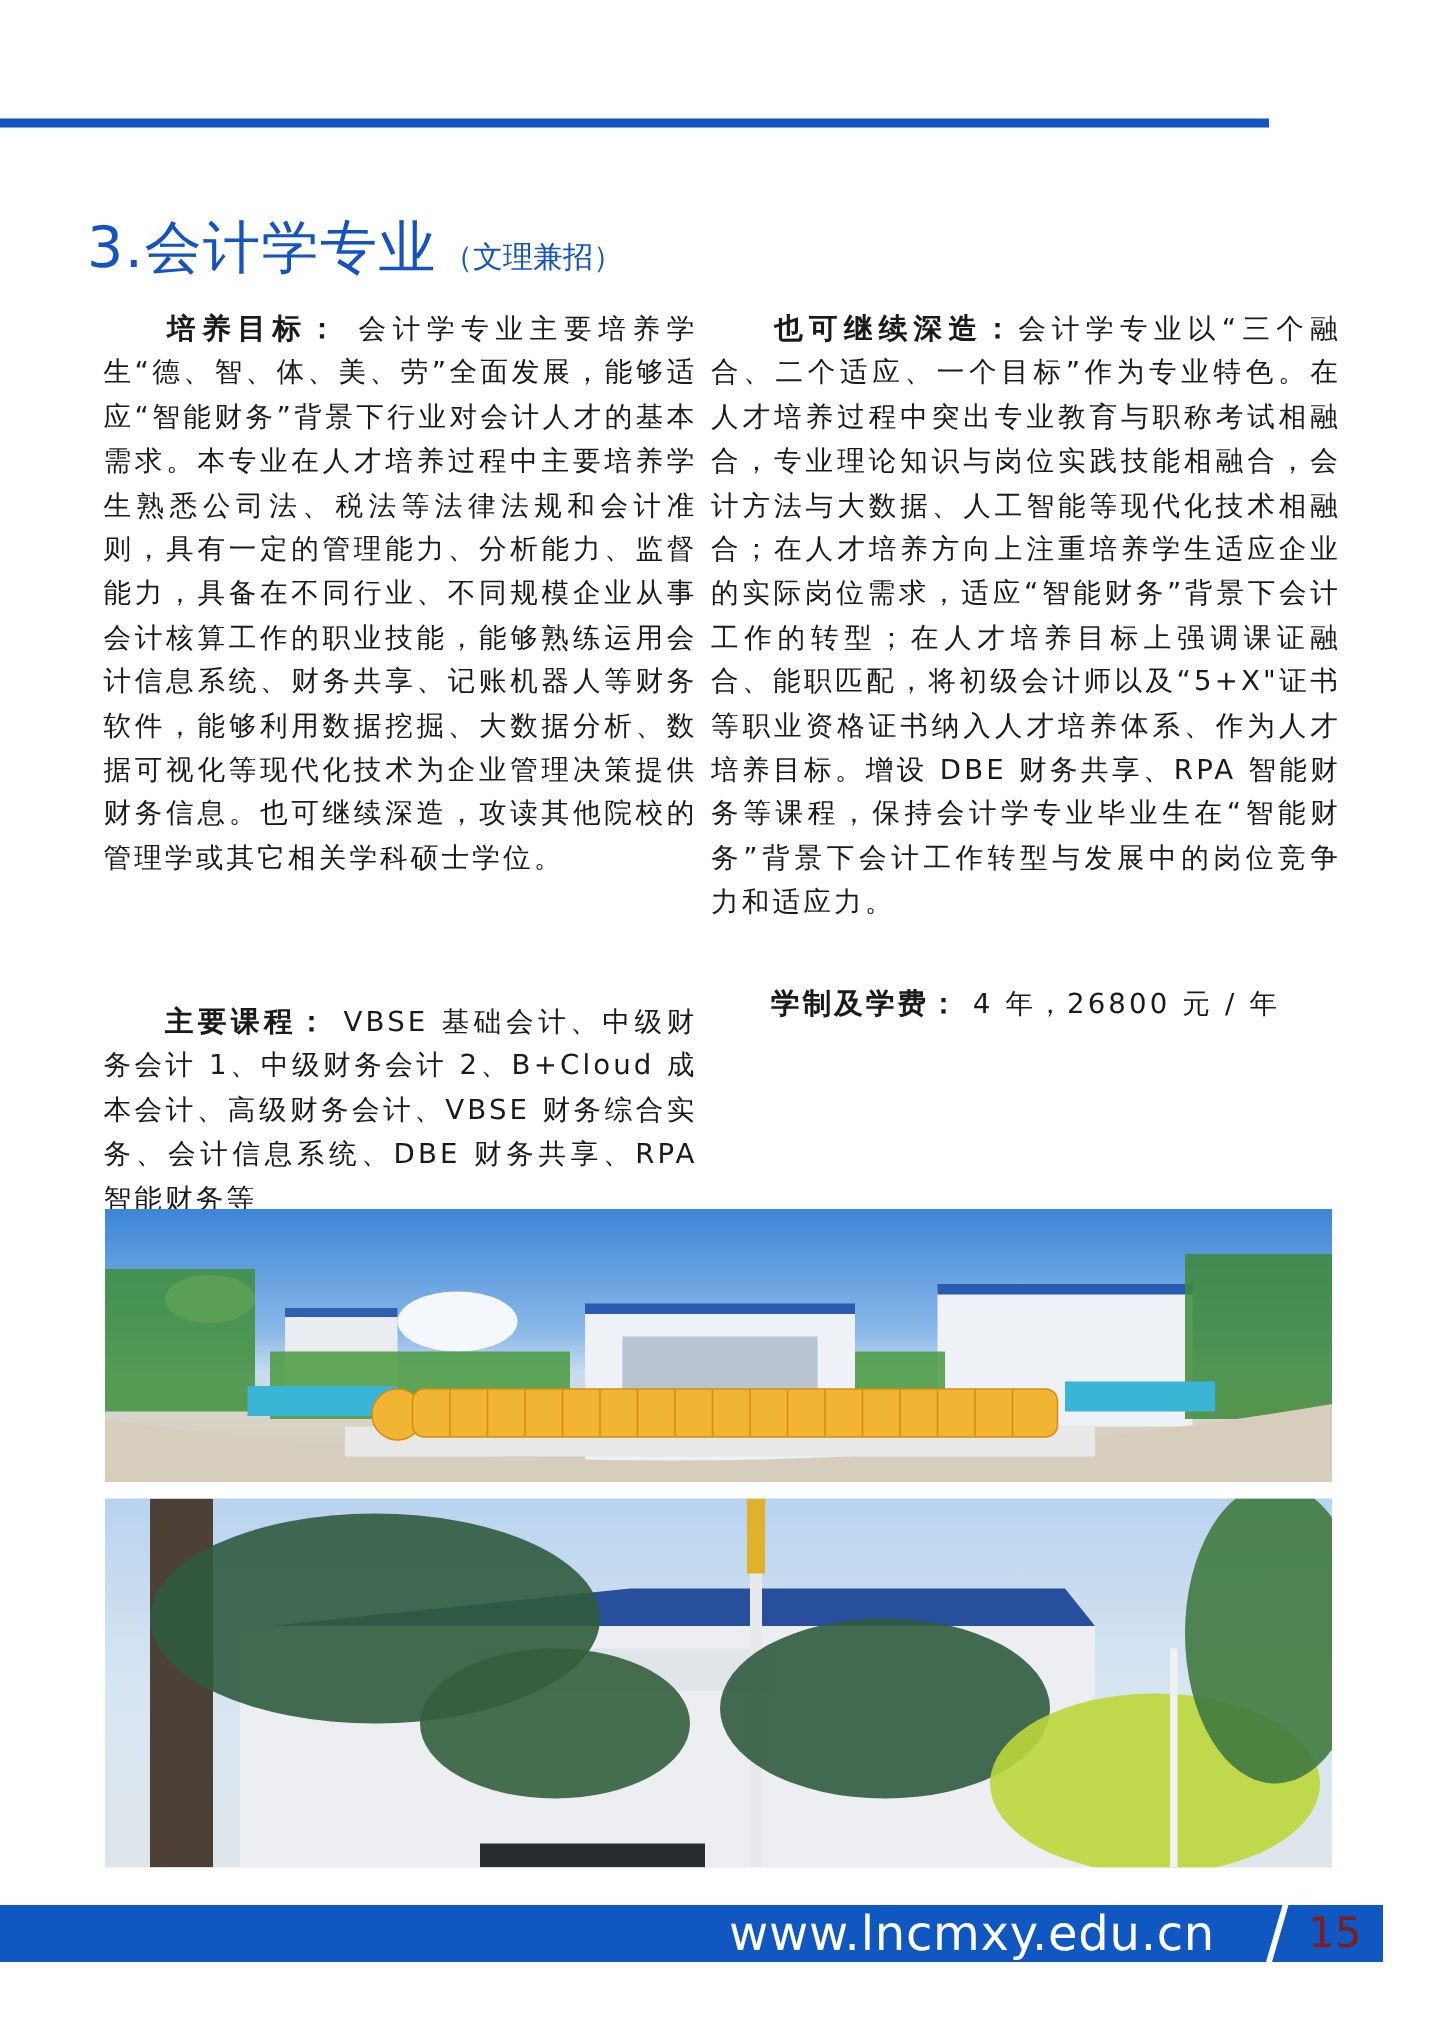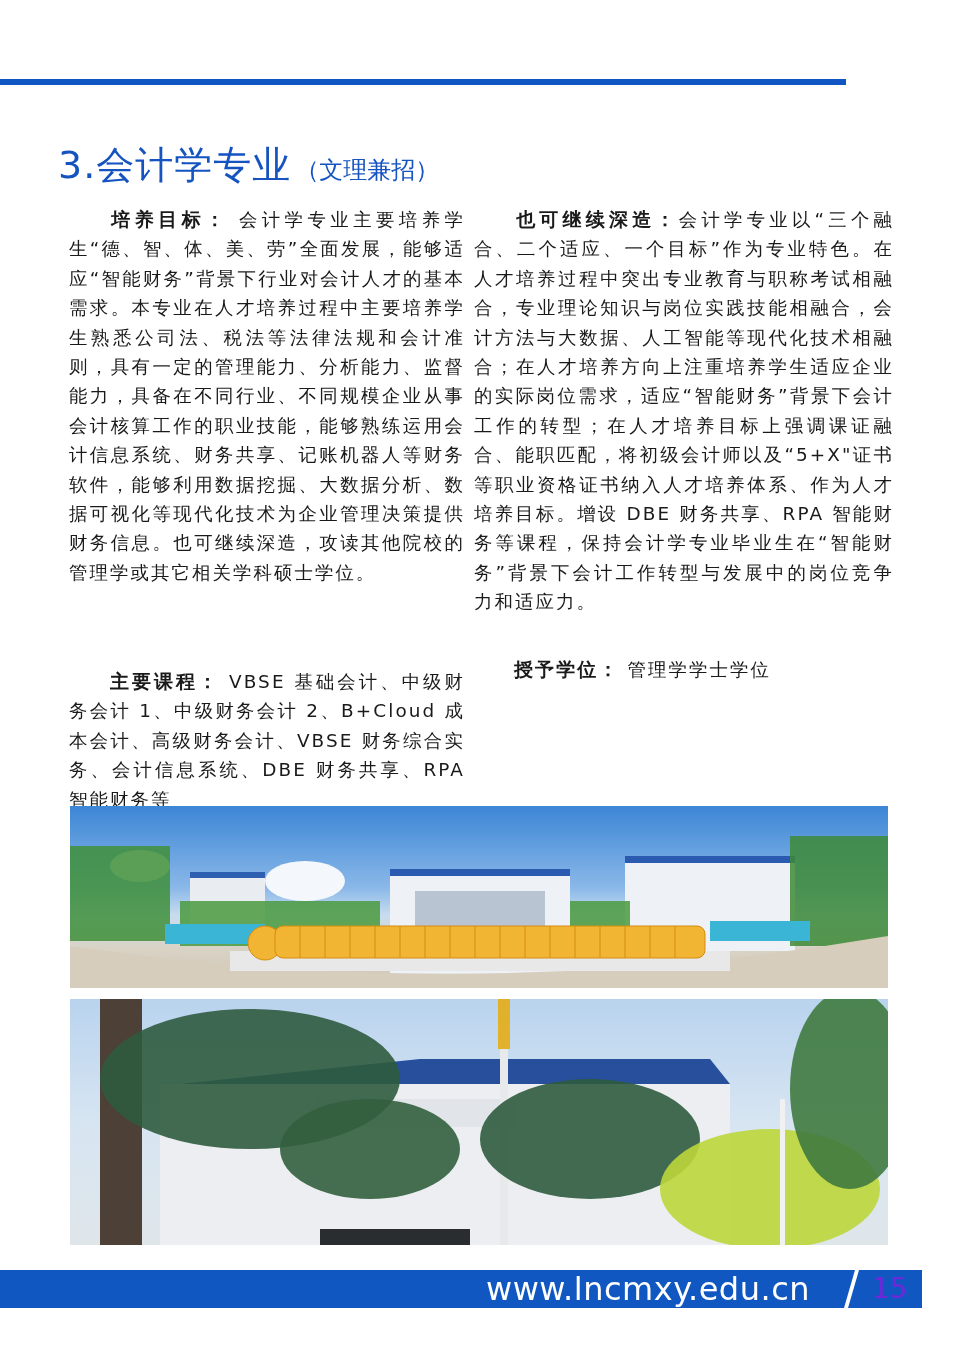--- a/index.html
+++ b/index.html
@@ -1,37 +1,37 @@
 <!DOCTYPE html>
 <html><head>
 <meta charset="utf-8">
 <style>
   html, body { margin:0; padding:0; }
   body { width:960px; height:1358px; background:#ffffff; position:relative; overflow:hidden;
          font-family:"DejaVu Sans", "Liberation Sans", sans-serif; color:#1a1a1a; }
   .top-rule { position:absolute; left:0; top:79px; width:846px; height:6px; background:#0f56c2; }
   .title { position:absolute; left:58px; top:140px; color:#1554c0; white-space:nowrap; }
   .title .main { font-size:38px; font-weight:400; letter-spacing:1px; }
-  .title .sub { font-size:24px; margin-left:4px; }
+  .title .sub { font-size:20px; margin-left:4px; }
   .col { position:absolute; font-size:18.4px; line-height:29.4px; letter-spacing:2.1px; text-align:justify; }
   .col p { margin:0; text-indent:0; }
   .lead { font-family:Liberation Sans, sans-serif; font-weight:bold; font-size:19px; }
   .indent { display:inline-block; width:40px; }
   .left-1 { left:69px; top:205px; width:396px; }
   .left-2 { left:69px; top:655px; width:396px;margin-top:12px; }
   .right-1 { left:474px; top:205px; width:420px; }
   .right-2 { left:474px; top:655px; width:420px; }
   .right-2 .row { white-space:nowrap; }
   .photo { position:absolute; left:70px; width:818px; overflow:hidden; }
   .photo-1 { top:806px; height:182px; background:linear-gradient(#3c86d6 0%, #8ab8e8 45%, #c8dcef 60%, #d9d3c6 78%, #cfc6b5 100%); }
   .photo-2 { top:999px; height:246px; background:linear-gradient(#b9d3ee 0%, #d7e5f2 50%, #dfe6ea 100%); }
   .footer-bar { position:absolute; left:0; top:1270px; width:922px; height:38px; background:#1057c2; }
   .footer-url { position:absolute; left:486px; top:1270px; height:38px; line-height:38px; font-size:32px; color:#ffffff; letter-spacing:0.5px; }
   .footer-slash { position:absolute; left:842px; top:1270px; width:20px; height:38px; }
-  .footer-page { position:absolute; left:872px; top:1270px; height:36px; line-height:38px; font-size:28px; color:#6d28d9; }
+  .footer-page { position:absolute; left:872px; top:1270px; height:36px; line-height:38px; font-size:28px; color:#7f1d1d; }
 </style>
 </head>
 <body>
 
 <div class="top-rule"></div>
 
 <div class="title">
   <span class="main">3.会计学专业</span><span class="sub">（文理兼招）</span>
 </div>
 
@@ -41,21 +41,21 @@
 
 <div class="col left-2">
   <p><span class="indent"></span><span class="lead">主要课程：</span> <span>VBSE 基础会计、中级财务会计 1、中级财务会计 2、B+Cloud 成本会计、高级财务会计、VBSE 财务综合实务、会计信息系统、DBE 财务共享、RPA 智能财务等</span></p>
 </div>
 
 <div class="col right-1">
   <p><span class="indent"></span><span class="lead">也可继续深造：</span><span>会计学专业以“三个融合、二个适应、一个目标”作为专业特色。在人才培养过程中突出专业教育与职称考试相融合，专业理论知识与岗位实践技能相融合，会计方法与大数据、人工智能等现代化技术相融合；在人才培养方向上注重培养学生适应企业的实际岗位需求，适应“智能财务”背景下会计工作的转型；在人才培养目标上强调课证融合、能职匹配，将初级会计师以及“5+X"证书等职业资格证书纳入人才培养体系、作为人才培养目标。增设 DBE 财务共享、RPA 智能财务等课程，保持会计学专业毕业生在“智能财务”背景下会计工作转型与发展中的岗位竞争力和适应力。</span></p>
 </div>
 
 <div class="col right-2">
-  <div class="row"><span class="indent"></span><span class="lead">授予学位：</span> <span>管理学学士学位</span></div>
+  <div class="row"><span class="indent"></span><span class="lead">学制及学费：</span> <span>4 年，26800 元 / 年</span></div>
 </div>
 
 <div class="photo photo-1">
   <svg width="818" height="182" viewBox="0 0 818 182">
     <ellipse cx="70" cy="60" rx="30" ry="16" fill="#f4f7fb"></ellipse>
     <ellipse cx="235" cy="75" rx="40" ry="20" fill="#f4f7fb"></ellipse>
     <rect x="120" y="70" width="75" height="60" fill="#e9edf2"></rect>
       <rect x="120" y="66" width="75" height="6" fill="#2f5fb0"></rect>
     <rect x="320" y="68" width="180" height="100" fill="#eef1f5"></rect>
       <rect x="320" y="63" width="180" height="7" fill="#2a5bb0"></rect>

